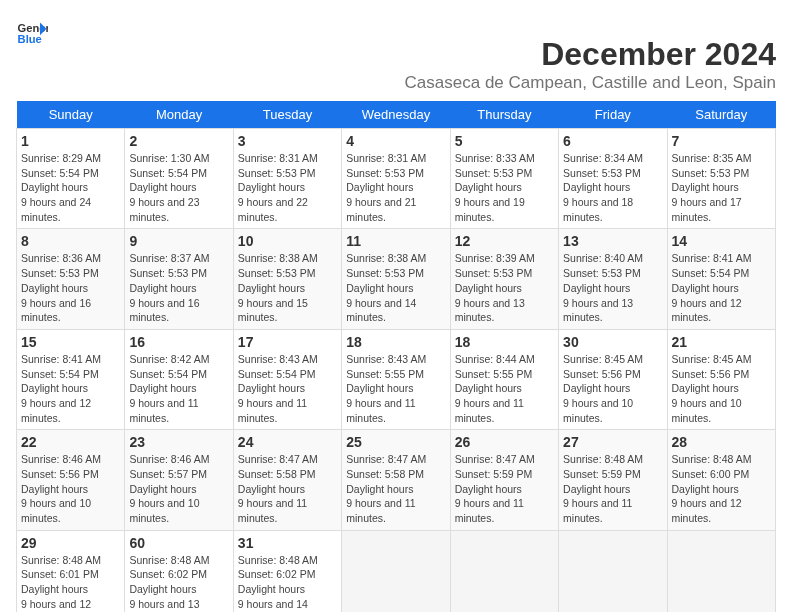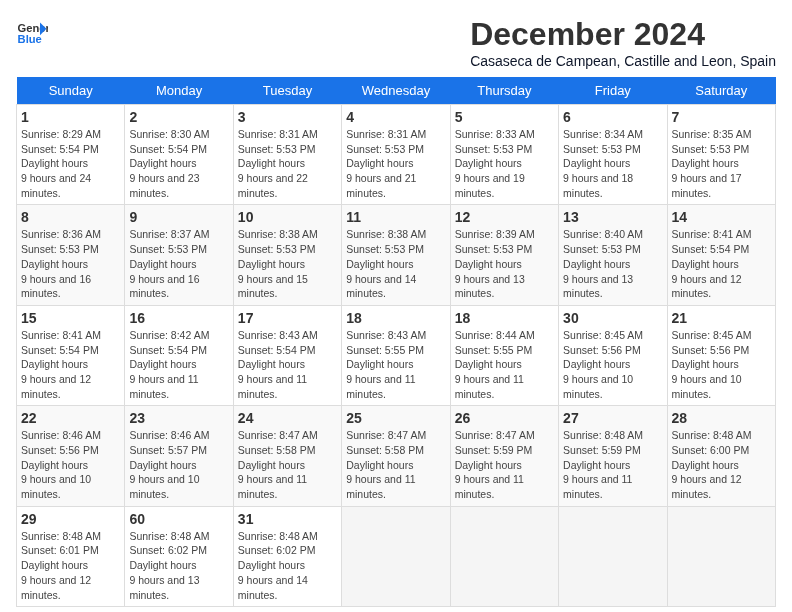--- a/index.html
+++ b/index.html
@@ -19,29 +19,31 @@
     .logo {
       display: flex;
       align-items: center;
       gap: 4px;
     }
     .logo-icon {
       width: 32px;
       height: 32px;
     }
     .title-section {
+      text-align: right;
+      margin-top: 20px;
     }
     .month-title {
       font-size: 32px;
       font-weight: bold;
       color: #333;
     }
     .subtitle {
-      font-size: 14px;
-      color: #0f172a;
+      font-size: 17px;
+      color: #737373;
     }
     .calendar-table {
       width: 100%;
       border-collapse: collapse;
       margin-top: 8px;
       font-size: 11px;
     }
     .calendar-table th {
       background-color: #1a73e8;
       color: white;
@@ -113,21 +115,21 @@
         <div class="day-info">
           <span>Sunrise: 8:29 AM</span><br>
           <span>Sunset: 5:54 PM</span><br>
           <span>Daylight hours</span><br>
           <span>9 hours and 24 minutes.</span>
         </div>
       </td>
         <td>
         <span class="day-number">2</span>
         <div class="day-info">
-          <span>Sunrise: 8:30 AM</span><br>
+          <span>Sunrise: 1:30 AM</span><br>
           <span>Sunset: 5:54 PM</span><br>
           <span>Daylight hours</span><br>
           <span>9 hours and 23 minutes.</span>
         </div>
       </td>
         <td>
         <span class="day-number">3</span>
         <div class="day-info">
           <span>Sunrise: 8:31 AM</span><br>
           <span>Sunset: 5:53 PM</span><br>

